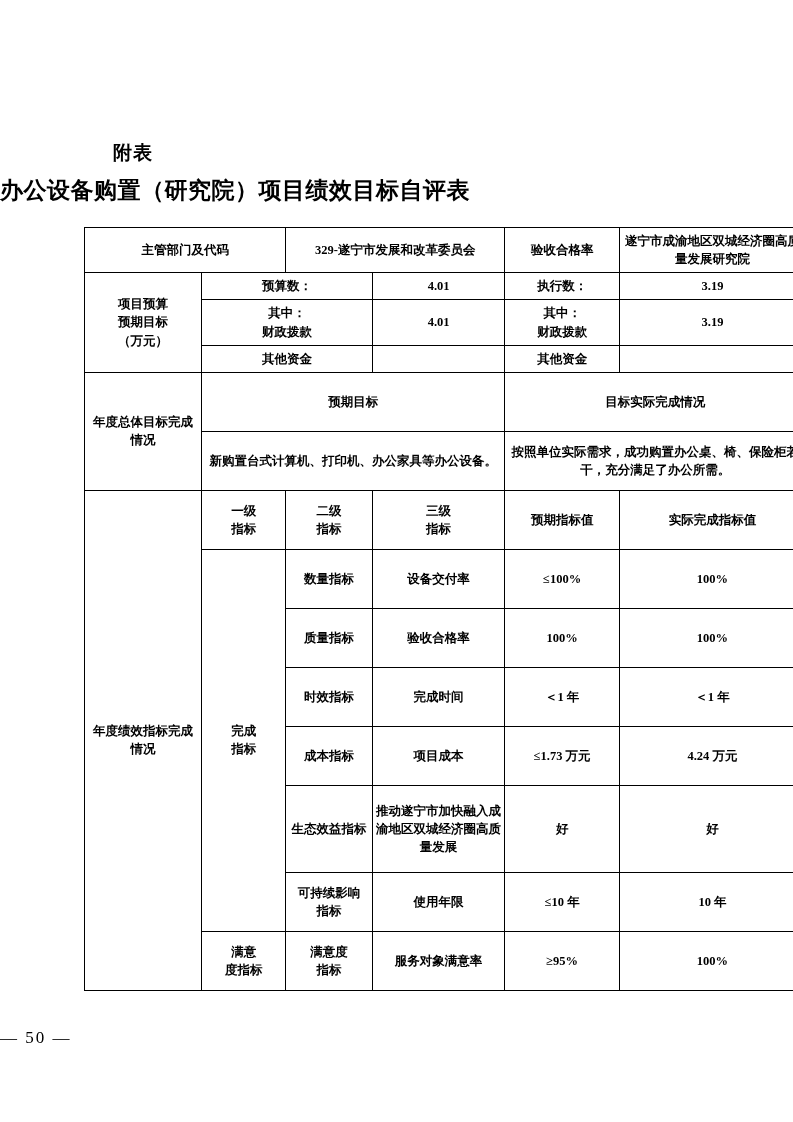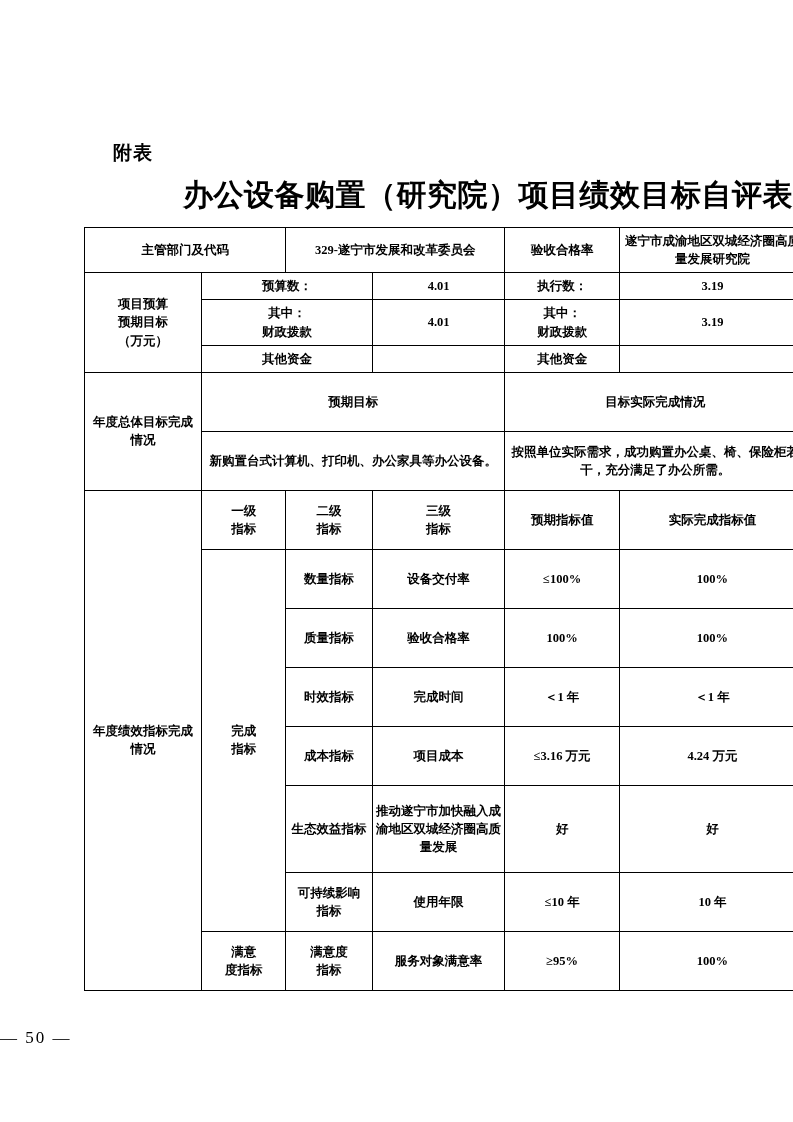--- a/index.html
+++ b/index.html
@@ -27,22 +27,22 @@
     top: 140px;
     font-size: 19px;
     font-weight: bold;
     letter-spacing: 1px;
   }
   .doc-title {
     position: absolute;
     left: 0;
     right: 0;
     top: 175px;
-    text-align: right;
-    font-size: 30px;
+    text-align: left;
+    font-size: 23px;
     font-weight: bold;
     letter-spacing: 0.5px;
   }
   table.main {
     position: absolute;
     left: 84px;
     top: 227px;
     width: 722px;
     border-collapse: collapse;
     table-layout: fixed;
@@ -166,21 +166,21 @@
       </tr>
       <tr>
         <td class="bold cell-multiline tall">时效指标</td>
         <td class="bold tall">完成时间</td>
         <td class="bold tall">＜1 年</td>
         <td class="bold tall">＜1 年</td>
       </tr>
       <tr>
         <td class="bold cell-multiline tall">成本指标</td>
         <td class="bold tall">项目成本</td>
-        <td class="bold tall">≤3.16 万元</td>
+        <td class="bold tall">≤1.73 万元</td>
         <td class="bold tall">4.24 万元</td>
       </tr>
       <tr>
         <td class="bold cell-multiline" style="height:78px">生态效益指标</td>
         <td class="bold" style="height:78px">推动遂宁市加快融入成渝地区双城经济圈高质量发展</td>
         <td class="bold" style="height:78px">好</td>
         <td class="bold" style="height:78px">好</td>
       </tr>
       <tr>
         <td class="bold cell-multiline tall">可持续影响

